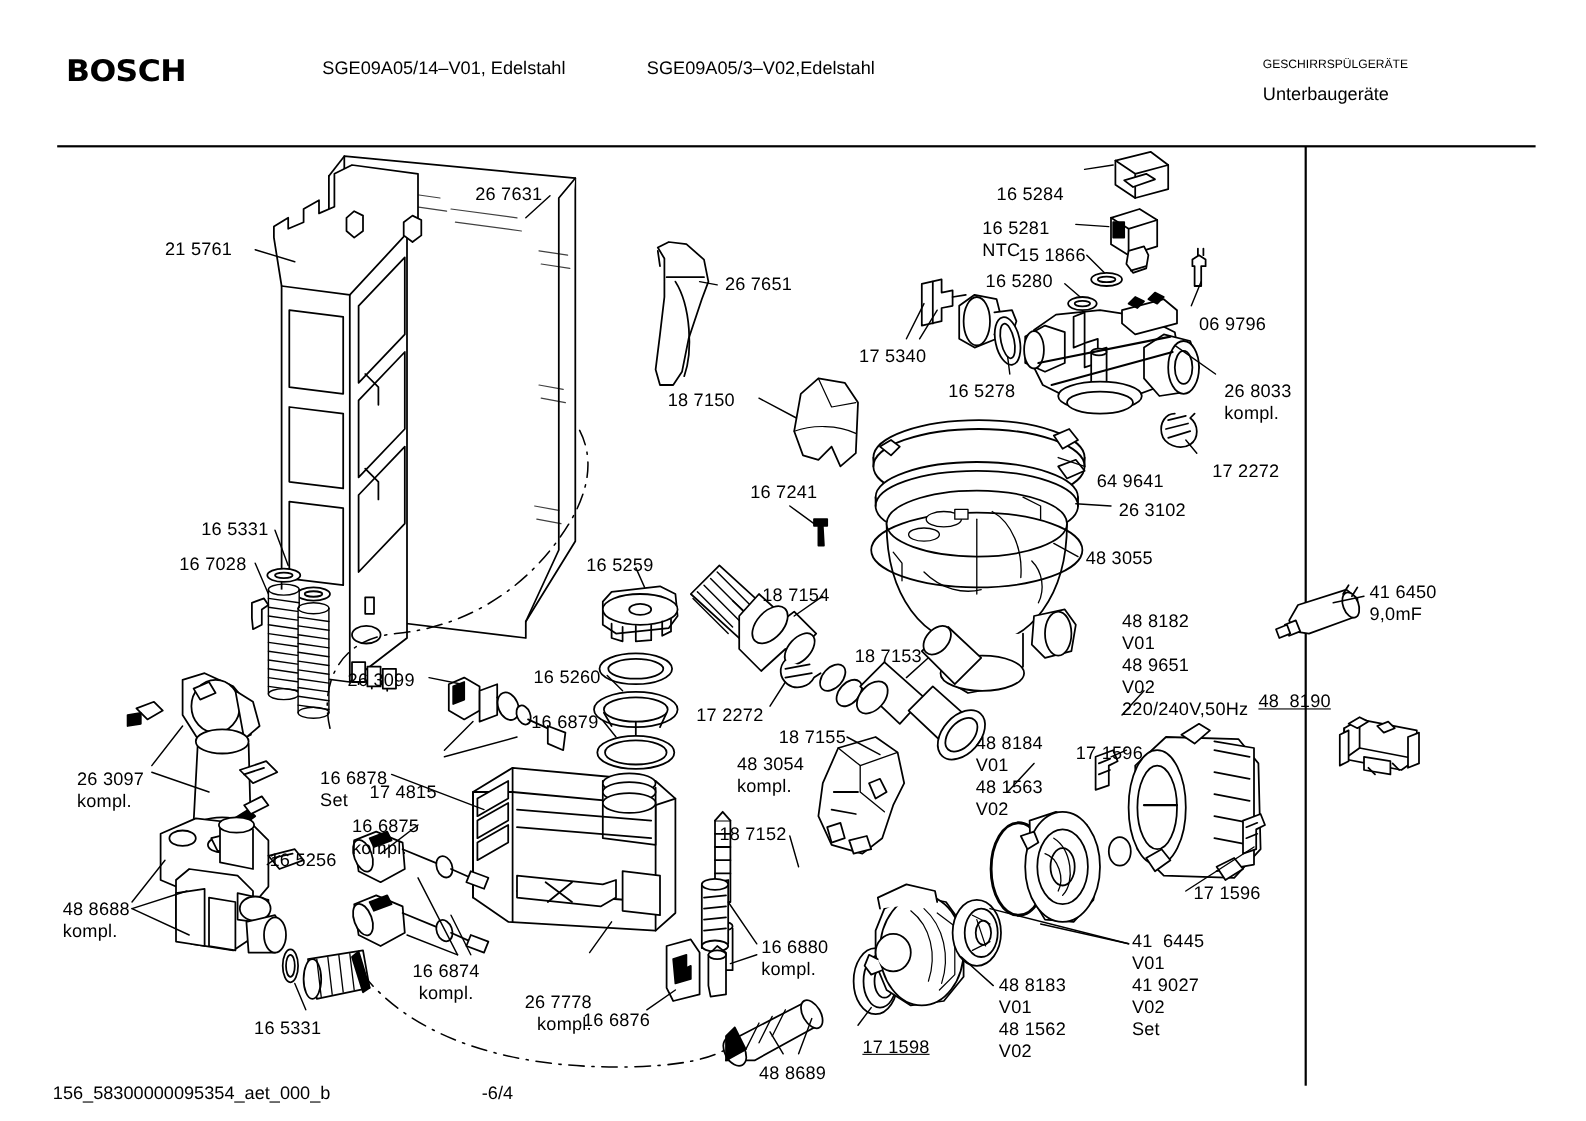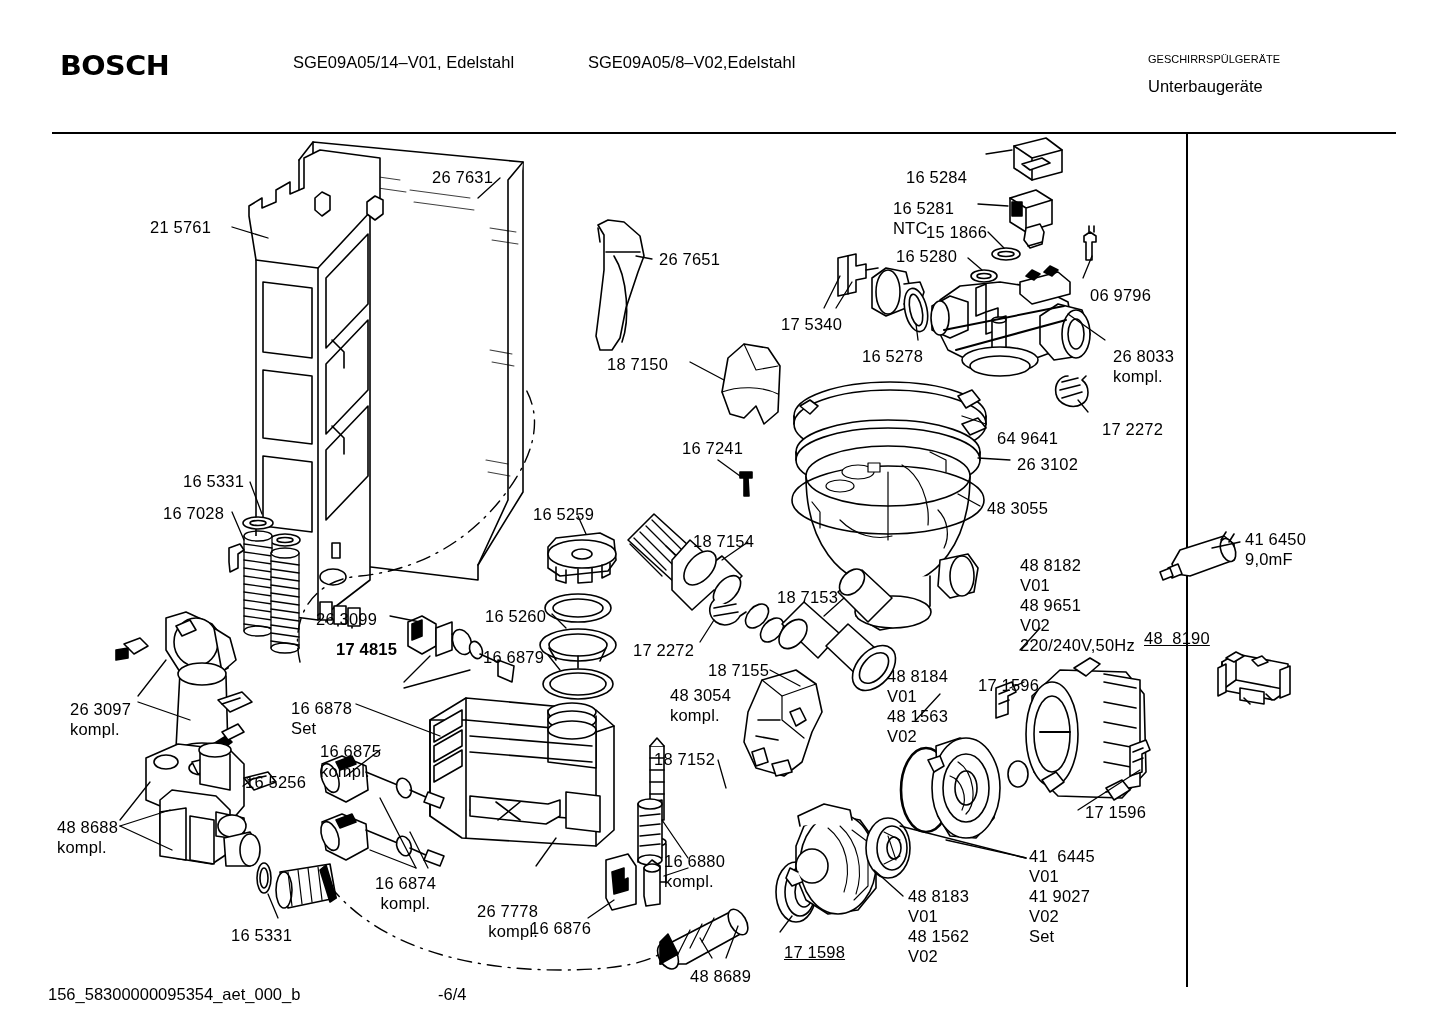--- a/index.html
+++ b/index.html
@@ -89,21 +89,21 @@
     pointer-events:none;
   }
 </style>
 </head>
 <body>
 
 <div id="page">
 
   <div class="brand">BOSCH</div>
   <div class="hdr-model" id="hdr-model-1">SGE09A05/14–V01, Edelstahl</div>
-  <div class="hdr-model" id="hdr-model-2">SGE09A05/8–V02,Edelstahl</div>
+  <div class="hdr-model" id="hdr-model-2">SGE09A05/3–V02,Edelstahl</div>
   <div class="hdr-cat">GESCHIRRSPÜLGERÄTE</div>
   <div class="hdr-sub">Unterbaugeräte</div>
 
   <div class="frame-top"></div>
   <div class="frame-div"></div>
 
   <svg id="artwork" viewBox="0 0 1442 1019" xmlns="http://www.w3.org/2000/svg">
     <g fill="none" stroke="#000" stroke-width="1.6" stroke-linejoin="round" stroke-linecap="round">
 
       <g>
@@ -717,38 +717,38 @@
 V01
 41 9027
 V02
 Set</div>
   <div class="lbl" style="left:908px;top:866px;">48 8183
 V01
 48 1562
 V02</div>
   <div class="lbl" style="left:784px;top:922px;text-decoration:underline;">17 1598</div>
   <div class="lbl" style="left:690px;top:946px;">48 8689</div>
-  <div class="lbl" style="left:664px;top:831px;">16 6880
+  <div class="lbl" style="left:692px;top:831px;">16 6880
 kompl.</div>
   <div class="lbl" style="left:530px;top:898px;">16 6876</div>
   <div class="lbl" style="left:477px;top:881px;text-align:right;">26 7778
 kompl.</div>
   <div class="lbl" style="left:375px;top:853px;text-align:center;">16 6874
 kompl.</div>
   <div class="lbl" style="left:231px;top:905px;">16 5331</div>
   <div class="lbl" style="left:57px;top:797px;">48 8688
 kompl.</div>
   <div class="lbl" style="left:245px;top:752px;">16 5256</div>
   <div class="lbl" style="left:70px;top:679px;">26 3097
 kompl.</div>
   <div class="lbl" style="left:320px;top:721px;">16 6875
 kompl.</div>
   <div class="lbl" style="left:291px;top:678px;">16 6878
 Set</div>
-  <div class="lbl" style="left:336px;top:619px;font-weight:bold;">17 4815</div>
+  <div class="lbl" style="left:336px;top:690px;">17 4815</div>
   <div class="lbl" style="left:483px;top:627px;">16 6879</div>
   <div class="lbl" style="left:485px;top:586px;">16 5260</div>
   <div class="lbl" style="left:533px;top:484px;">16 5259</div>
   <div class="lbl" style="left:316px;top:589px;">26 3099</div>
   <div class="lbl" style="left:163px;top:483px;">16 7028</div>
   <div class="lbl" style="left:183px;top:451px;">16 5331</div>
   <div class="lbl" style="left:693px;top:511px;">18 7154</div>
   <div class="lbl" style="left:777px;top:567px;">18 7153</div>
   <div class="lbl" style="left:633px;top:620px;">17 2272</div>
   <div class="lbl" style="left:708px;top:640px;">18 7155</div>

